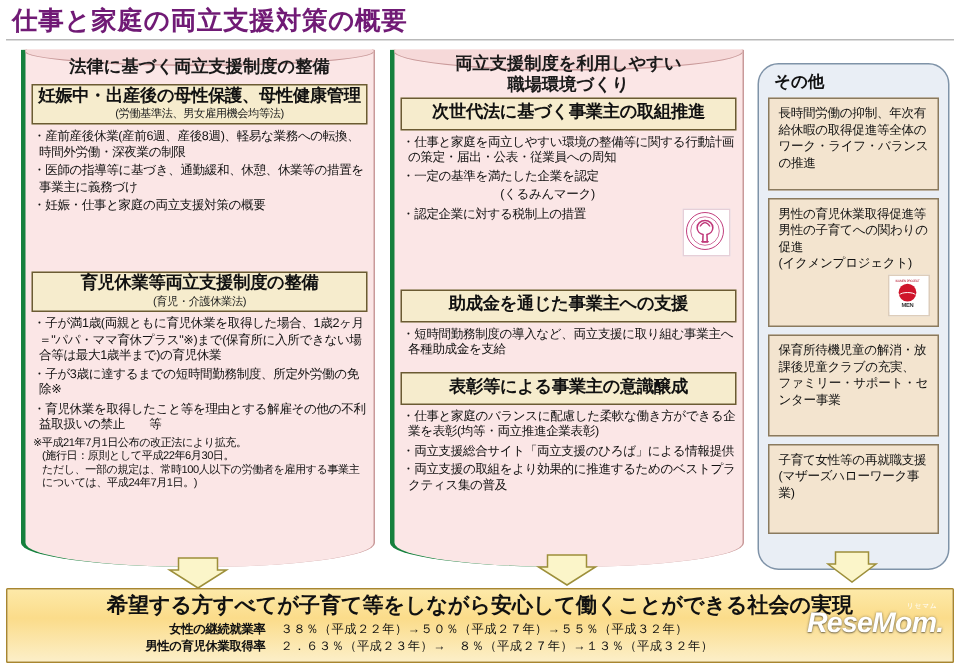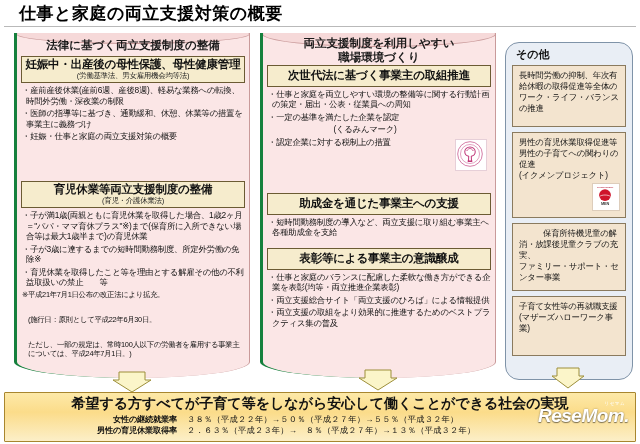--- a/index.html
+++ b/index.html
@@ -6,23 +6,23 @@
   body{
     width:640px;height:444px;
     background:#ffffff;
     font-family:"Liberation Sans","DejaVu Sans",sans-serif;
     color:#1a1a1a;
     overflow:hidden;
     position:relative;
   }
   
   .page-title{
-    position:absolute;left:19px;top:2px;
+    position:absolute;left:8px;top:2px;
     font-size:17px;font-weight:bold;letter-spacing:0.5px;
-    color:#000000;
+    color:#701a75;
   }
   .title-rule{
     position:absolute;left:4px;top:26px;width:632px;height:1px;
     background:#b9b9b9;
   }
   .cyl-wrap{position:absolute;}
   .cyl-mask{
     position:absolute;left:0;top:0;right:0;bottom:0;
     background:#fbe6e6;
     border-left:3px solid #15803d;
@@ -62,21 +62,21 @@
     margin:1px 3px 3px 5px;
     font-size:8.4px;line-height:1.25;color:#111;
     letter-spacing:-0.25px;
   }
   .bullets p{margin:0 0 2px 0;text-indent:-4px;padding-left:4px;}
   .note{
     margin:1px 3px 0 5px;font-size:7.4px;line-height:1.2;color:#111;
     letter-spacing:-0.3px;
   }
   .note p{margin:0;}
-  .note .indent{padding-left:6px;margin-top:16px;}
+  .note .indent{padding-left:6px;}
 
   
   .panel-other{
     position:absolute;
     background:#e9eef5;
     border:1.5px solid #7f93a8;
     border-radius:14px;
   }
   .panel-other-title{
     font-size:11px;font-weight:bold;color:#111;
@@ -246,21 +246,21 @@
         <text x="13" y="4.4" font-size="2.3" fill="#b3122a" text-anchor="middle" font-family="'Liberation Sans',sans-serif">IKUMEN PROJECT</text>
         <circle cx="13" cy="12" r="6.4" fill="#cf142b"></circle>
         <circle cx="13" cy="9.4" r="2.2" fill="#cf142b"></circle>
         <path d="M7.2 13.6c1.6-2.2 10-2.2 11.6 0" fill="none" stroke="#ffffff" stroke-width="0.7"></path>
         <text x="13" y="22.6" font-size="4.2" font-weight="bold" fill="#3a3a3a" text-anchor="middle" font-family="'Liberation Sans',sans-serif">MEN</text>
       </svg>
     </span>
   </div>
 
   <div class="other-box" style="height:58px;">
-    <span style="white-space:pre-line;margin-left:24px;">保育所待機児童の解消・放課後児童クラブの充実、
+    <span style="white-space:pre-line;">保育所待機児童の解消・放課後児童クラブの充実、
 ファミリー・サポート・センター事業</span>
   </div>
 
   <div class="other-box" style="height:50px;">
     <span>子育て女性等の再就職支援(マザーズハローワーク事業)</span>
   </div>
 </div>
 
 <svg class="arrow-svg" width="640" height="444" style="position:absolute;left:0;top:0;pointer-events:none;" aria-hidden="true">
   <polygon points="119,372 145,372 145,380 151,380 132,392 113,380 119,380" fill="#fbf5c9" stroke="#9d8f3a" stroke-width="1"></polygon>

